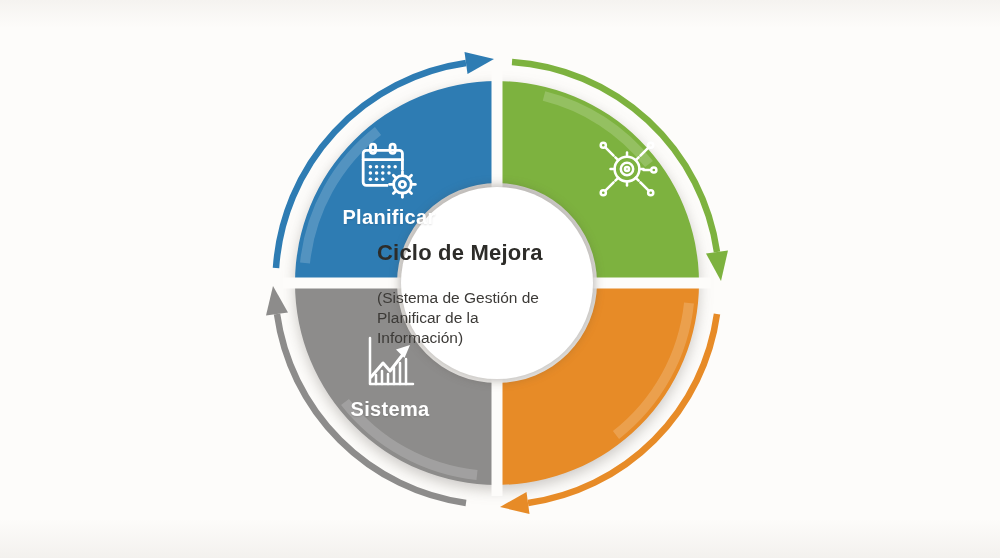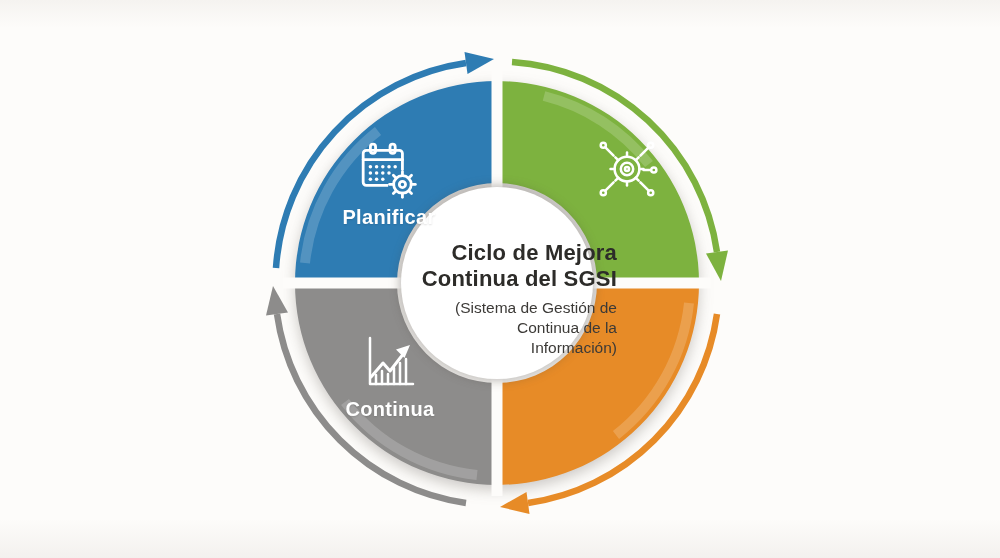--- a/index.html
+++ b/index.html
@@ -18,27 +18,27 @@
     position:absolute;display:flex;flex-direction:column;align-items:center;
     gap:4px;color:#ffffff;text-align:center;
   }
   .quad-label{
     font-size:20px;font-weight:700;letter-spacing:.3px;
     text-shadow:0 1px 2px rgba(0,0,0,0.12);
   }
   .icon{display:block;}
   .icon *{vector-effect:non-scaling-stroke;}
   .center-text{
-    position:absolute;left:377px;top:240px;width:240px;text-align:right;
+    position:absolute;left:377px;top:240px;width:240px;text-align:left;
   }
   .center-title{
     font-size:22px;line-height:1.18;font-weight:700;color:#2d2c29;letter-spacing:.2px;
   }
   .center-subtitle{
-    margin-top:6px;font-size:15.5px;line-height:1.3;color:#3c3a37;
+    margin-top:22px;font-size:15.5px;line-height:1.3;color:#3c3a37;
   }
 </style>
 </head>
 <body>
 
 <div class="stage">
 
   <svg class="diagram-svg" width="1000" height="558" viewBox="0 0 1000 558">
 
     <g class="donut">
@@ -144,28 +144,27 @@
       <polyline points="12,8 12,54 55,54"></polyline>
       <line x1="18" y1="54" x2="18" y2="45"></line>
       <line x1="24" y1="54" x2="24" y2="41"></line>
       <line x1="30" y1="54" x2="30" y2="44"></line>
       <line x1="36" y1="54" x2="36" y2="38"></line>
       <line x1="42" y1="54" x2="42" y2="33"></line>
       <line x1="48" y1="54" x2="48" y2="29"></line>
       <path d="M13 47 L25 33 L32 41 L46 23" stroke-width="3"></path>
       <polygon points="52,15 38,19.5 46.5,28" fill="#ffffff" stroke="none"></polygon>
     </svg>
-    <div class="quad-label">Continua</div>
+    <div class="quad-label">Sistema</div>
   </div>
 
   <div class="center-text">
     <div class="center-title">
       <div>Ciclo de Mejora</div>
-      <div>Continua del SGSI</div>
     </div>
     <div class="center-subtitle">
       <div>(Sistema de Gestión de</div>
-      <div>Continua de la</div>
+      <div>Planificar de la</div>
       <div>Información)</div>
     </div>
   </div>
 
 </div>
 
 </body></html>

